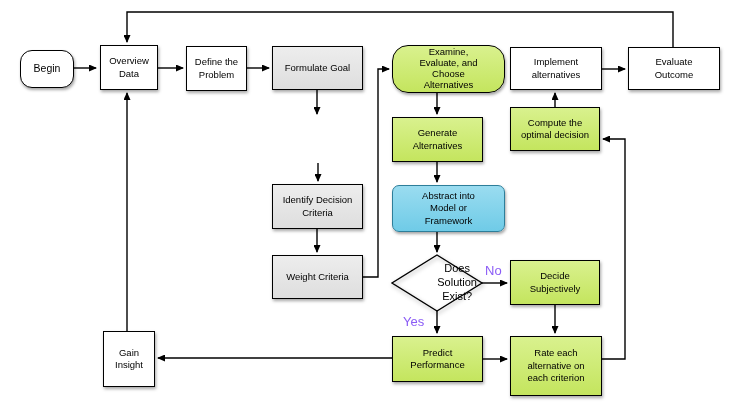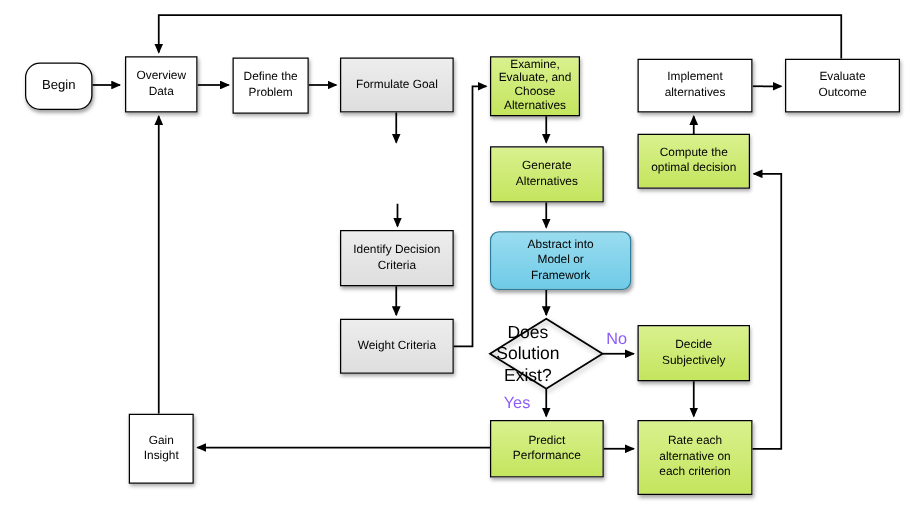--- a/index.html
+++ b/index.html
@@ -44,23 +44,23 @@
     background: linear-gradient(180deg, #9adcf0, #6fcbe7);
     border-color: #2d7e9a;
     border-radius: 7px;
   }
   .terminator { border-radius: 12px; font-size: 10.5px; }
   .diamond-label {
     position: absolute;
     box-sizing: border-box;
     display: flex;
     align-items: center;
-    justify-content: flex-start;
+    justify-content: flex-end;
     text-align: center;
-    font-size: 14px;
+    font-size: 11px;
     line-height: 1.25;
     color: #000000;
     z-index: 3;
     background: transparent;
   }
   .edge-label {
     position: absolute;
     font-size: 13px;
     color: #8b5cf6;
     z-index: 3;
@@ -124,21 +124,21 @@
 
   <div class="node gray" style="left:272px; top:184px; width:91px; height:45px;">
     <span class="lbl">Identify Decision
 Criteria</span>
   </div>
 
   <div class="node gray" style="left:272px; top:255px; width:91px; height:44px;">
     <span class="lbl">Weight Criteria</span>
   </div>
 
-  <div class="node green" style="left:392px; top:45px; width:72px; height:48px; line-height:1.15;">
+  <div class="node green" style="left:392px; top:45px; width:113px; height:48px; line-height:1.15;border-radius:16px;">
     <span class="lbl">Examine,
 Evaluate, and
 Choose
 Alternatives</span>
   </div>
 
   <div class="node green" style="left:392px; top:117px; width:91px; height:45px;">
     <span class="lbl">Generate
 Alternatives</span>
   </div>

